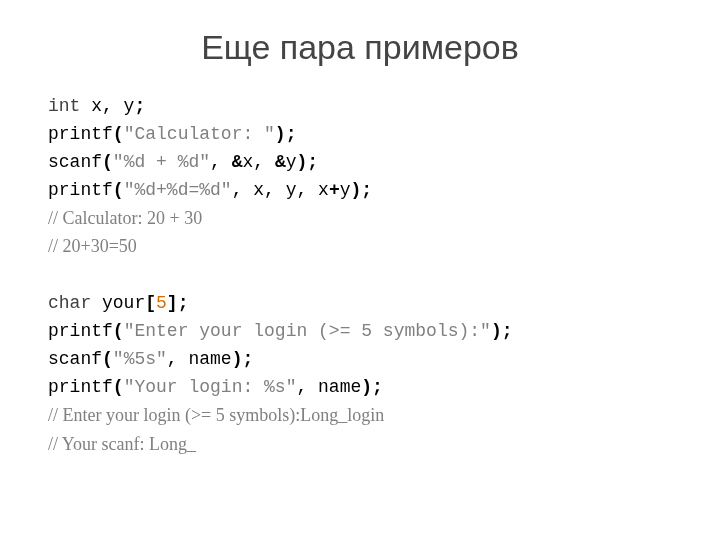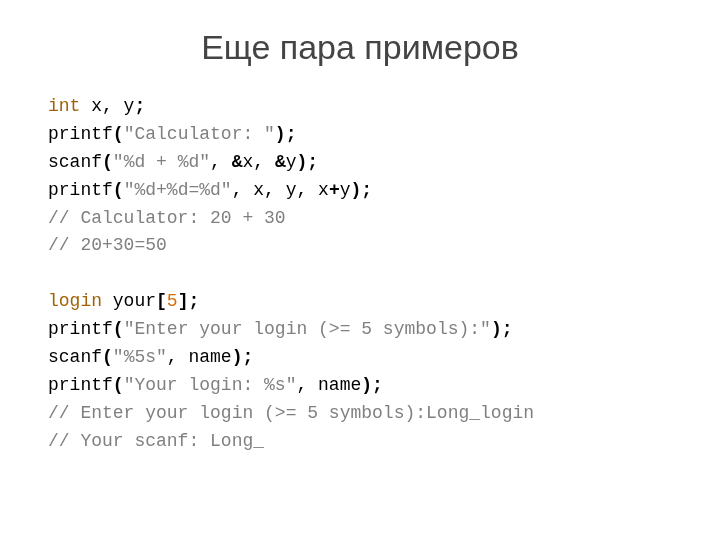--- a/index.html
+++ b/index.html
@@ -24,39 +24,39 @@
     margin: 0 0 26px 0;
     font-weight: normal;
   }
   .code {
     font-family: "Courier New", Courier, monospace;
     font-size: 18px;
     line-height: 1.55;
     white-space: pre;
     color: #000;
   }
-  .kw   { color: #a16207; text-align: center; }              
+  .kw   { color: #404040; text-align: center; }              
   .pun  { color: #000; font-weight: bold; }  
   .str  { color: #808080; }           
   .op   { color: #000; font-weight: bold; }  
   .num  { color: #d96c00; }           
-  .cmt  { color: #808080; }           
+  .cmt  { color: #808080; font-family: Liberation Serif, serif; }           
 </style>
 </head>
 <body>
 
 <div class="slide">
   <h1 class="title">Еще пара примеров</h1>
 
   <div class="code"><span><span class="kw">int</span><span> x, y</span><span class="pun">;</span></span>
 <span><span>printf</span><span class="pun">(</span><span class="str">"Calculator: "</span><span class="pun">);</span></span>
 <span><span>scanf</span><span class="pun">(</span><span class="str">"%d + %d"</span><span>, </span><span class="op">&amp;</span><span>x</span><span>, </span><span class="op">&amp;</span><span>y</span><span class="pun">);</span></span>
 <span><span>printf</span><span class="pun">(</span><span class="str">"%d+%d=%d"</span><span>, x, y, x</span><span class="op">+</span><span>y</span><span class="pun">);</span></span>
 <span><span class="cmt">// Calculator: 20 + 30</span></span>
 <span><span class="cmt">// 20+30=50</span></span>
 <span> </span>
-<span><span class="kw">login</span><span> your</span><span class="op">[</span><span class="num">5</span><span class="op">];</span></span>
+<span><span class="kw">char</span><span> your</span><span class="op">[</span><span class="num">5</span><span class="op">];</span></span>
 <span><span>printf</span><span class="pun">(</span><span class="str">"Enter your login (&gt;= 5 symbols):"</span><span class="pun">);</span></span>
 <span><span>scanf</span><span class="pun">(</span><span class="str">"%5s"</span><span>, name</span><span class="pun">);</span></span>
 <span><span>printf</span><span class="pun">(</span><span class="str">"Your login: %s"</span><span>, name</span><span class="pun">);</span></span>
 <span><span class="cmt">// Enter your login (&gt;= 5 symbols):Long_login</span></span>
 <span><span class="cmt">// Your scanf: Long_</span></span></div>
 </div>
 
 </body></html>

